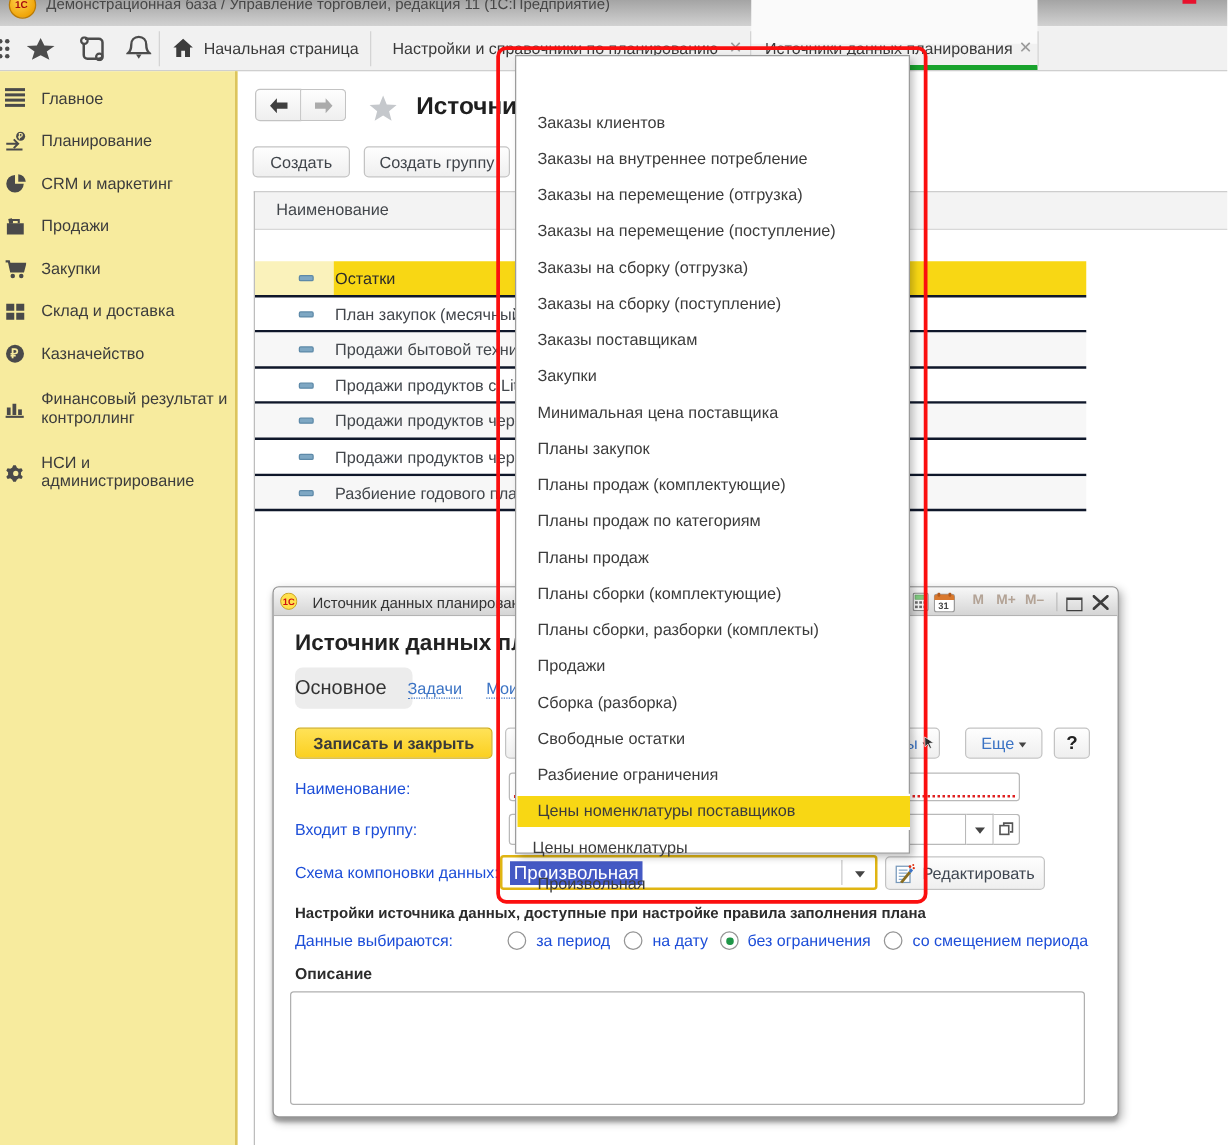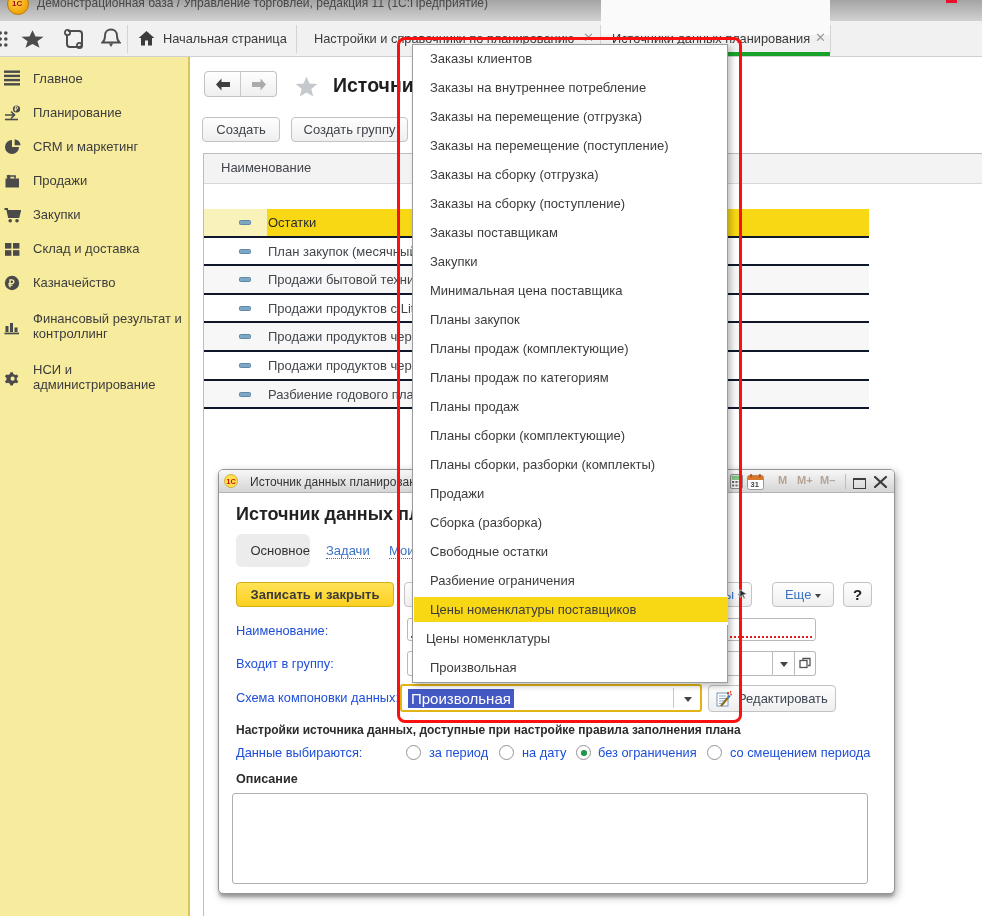--- a/index.html
+++ b/index.html
@@ -48,21 +48,21 @@
   #dlghdr .dtitle{position:absolute;left:31px;top:4.5px;font-size:12px;color:#333;white-space:nowrap;}
   .dico{position:absolute;top:4px;}
   .mtxt{position:absolute;top:4px;font-size:11px;font-weight:bold;color:#b3a396;}
   #dlgbody{left:0;top:23px;width:675px;height:402px;}
   .dlbl{position:absolute;font-size:12.8px;color:#1d4ed8;white-space:nowrap;}
   .inp{position:absolute;background:#fff;border:1px solid #b9b9b9;border-radius:3px;box-sizing:border-box;}
   
   #dd{left:412px;top:44px;width:316px;height:639px;background:#fff;
     border:1px solid #9c9c9c;box-shadow:3px 3px 6px rgba(0,0,0,.25);box-sizing:border-box;z-index:20;}
   .ddi{position:absolute;left:1px;width:314px;height:29px;line-height:28px;box-sizing:border-box;
-    padding-left:16px;font-size:13px;color:#3c3c3c;white-space:nowrap;}
+    padding-left:16px;font-size:13px;color:#3c3c3c;white-space:nowrap;margin-top:39px;}
   .ddi.sel{background:linear-gradient(#fff 0,#fff 1.5px,#f8d714 1.5px,#f8d714 26.5px,#fff 26.5px);}
   
   #redrect{left:397px;top:37px;width:345px;height:686px;border:3.5px solid #fb0f0f;
     border-radius:8px;box-sizing:border-box;z-index:30;}
   .radio{width:15px;height:15px;border:1px solid #949494;border-radius:50%;background:#fff;box-sizing:border-box;}
   .radio.sel:after{content:"";position:absolute;left:4px;top:4px;width:5.5px;height:5.5px;border-radius:50%;background:#1f9648;}
   svg{display:block;}
 </style>
 </head>
 <body>
@@ -283,21 +283,21 @@
       <div class="mtxt" style="left:578px;">M+</div>
       <div class="mtxt" style="left:601px;">M–</div>
       <div class="abs" style="left:626px;top:4px;width:1px;height:15px;background:#bdbdbd;"></div>
       <div class="abs" style="left:634px;top:8px;width:11px;height:8px;border:1.6px solid #3e3e3e;border-top-width:2.6px;"></div>
       <svg class="dico" style="left:655px;top:6px;" width="13" height="12" viewBox="0 0 13 12">
         <path d="M1 1 L12 11 M12 1 L1 11" stroke="#3c3c3c" stroke-width="2.2" stroke-linecap="round"></path>
       </svg>
     </div>
     <div id="dlgbody" class="abs">
       <div class="abs" style="left:17px;top:11px;font-size:18px;font-weight:bold;color:#222;white-space:nowrap;">Источник данных планирования (создание)</div>
-      <div class="abs" style="left:17px;top:41px;width:74px;height:33px;background:#ececec;border-radius:6px;text-align:right;line-height:33px;font-size:13px;color:#333;">Основное</div>
+      <div class="abs" style="left:17px;top:41px;width:94px;height:33px;background:#ececec;border-radius:6px;text-align:left;line-height:33px;font-size:16px;color:#333;">Основное</div>
       <div class="abs" style="left:107px;top:50px;font-size:13px;color:#3b73c4;border-bottom:1px dotted #3b73c4;">Задачи</div>
       <div class="abs" style="left:170px;top:50px;font-size:13px;color:#3b73c4;border-bottom:1px dotted #3b73c4;">Мои заметки</div>
 
       <div class="btn" style="left:17px;top:89px;width:158px;height:25px;line-height:23px;background:linear-gradient(#ffe257,#fbd020);border-color:#d2ae18;font-weight:bold;color:#3a3a3a;">Записать и закрыть</div>
       <div class="btn" style="left:185px;top:89px;width:80px;height:25px;line-height:23px;">Записать</div>
       <div class="btn" style="left:462px;top:89px;width:71px;height:25px;line-height:23px;"><span style="color:#3b73c4;">Отчеты</span> <span style="display:inline-block;width:0;height:0;border-left:3.5px solid transparent;border-right:3.5px solid transparent;border-top:4.5px solid #444;vertical-align:middle;"></span></div>
       <div class="btn" style="left:553px;top:89px;width:62px;height:25px;line-height:23px;"><span style="color:#3b73c4;">Еще</span> <span style="display:inline-block;width:0;height:0;border-left:3.5px solid transparent;border-right:3.5px solid transparent;border-top:4.5px solid #444;vertical-align:middle;"></span></div>
       <div class="btn" style="left:624px;top:89px;width:29px;height:25px;line-height:23px;font-weight:bold;color:#222;font-size:15px;">?</div>
 
       <div class="dlbl" style="left:17px;top:130px;">Наименование:</div>

